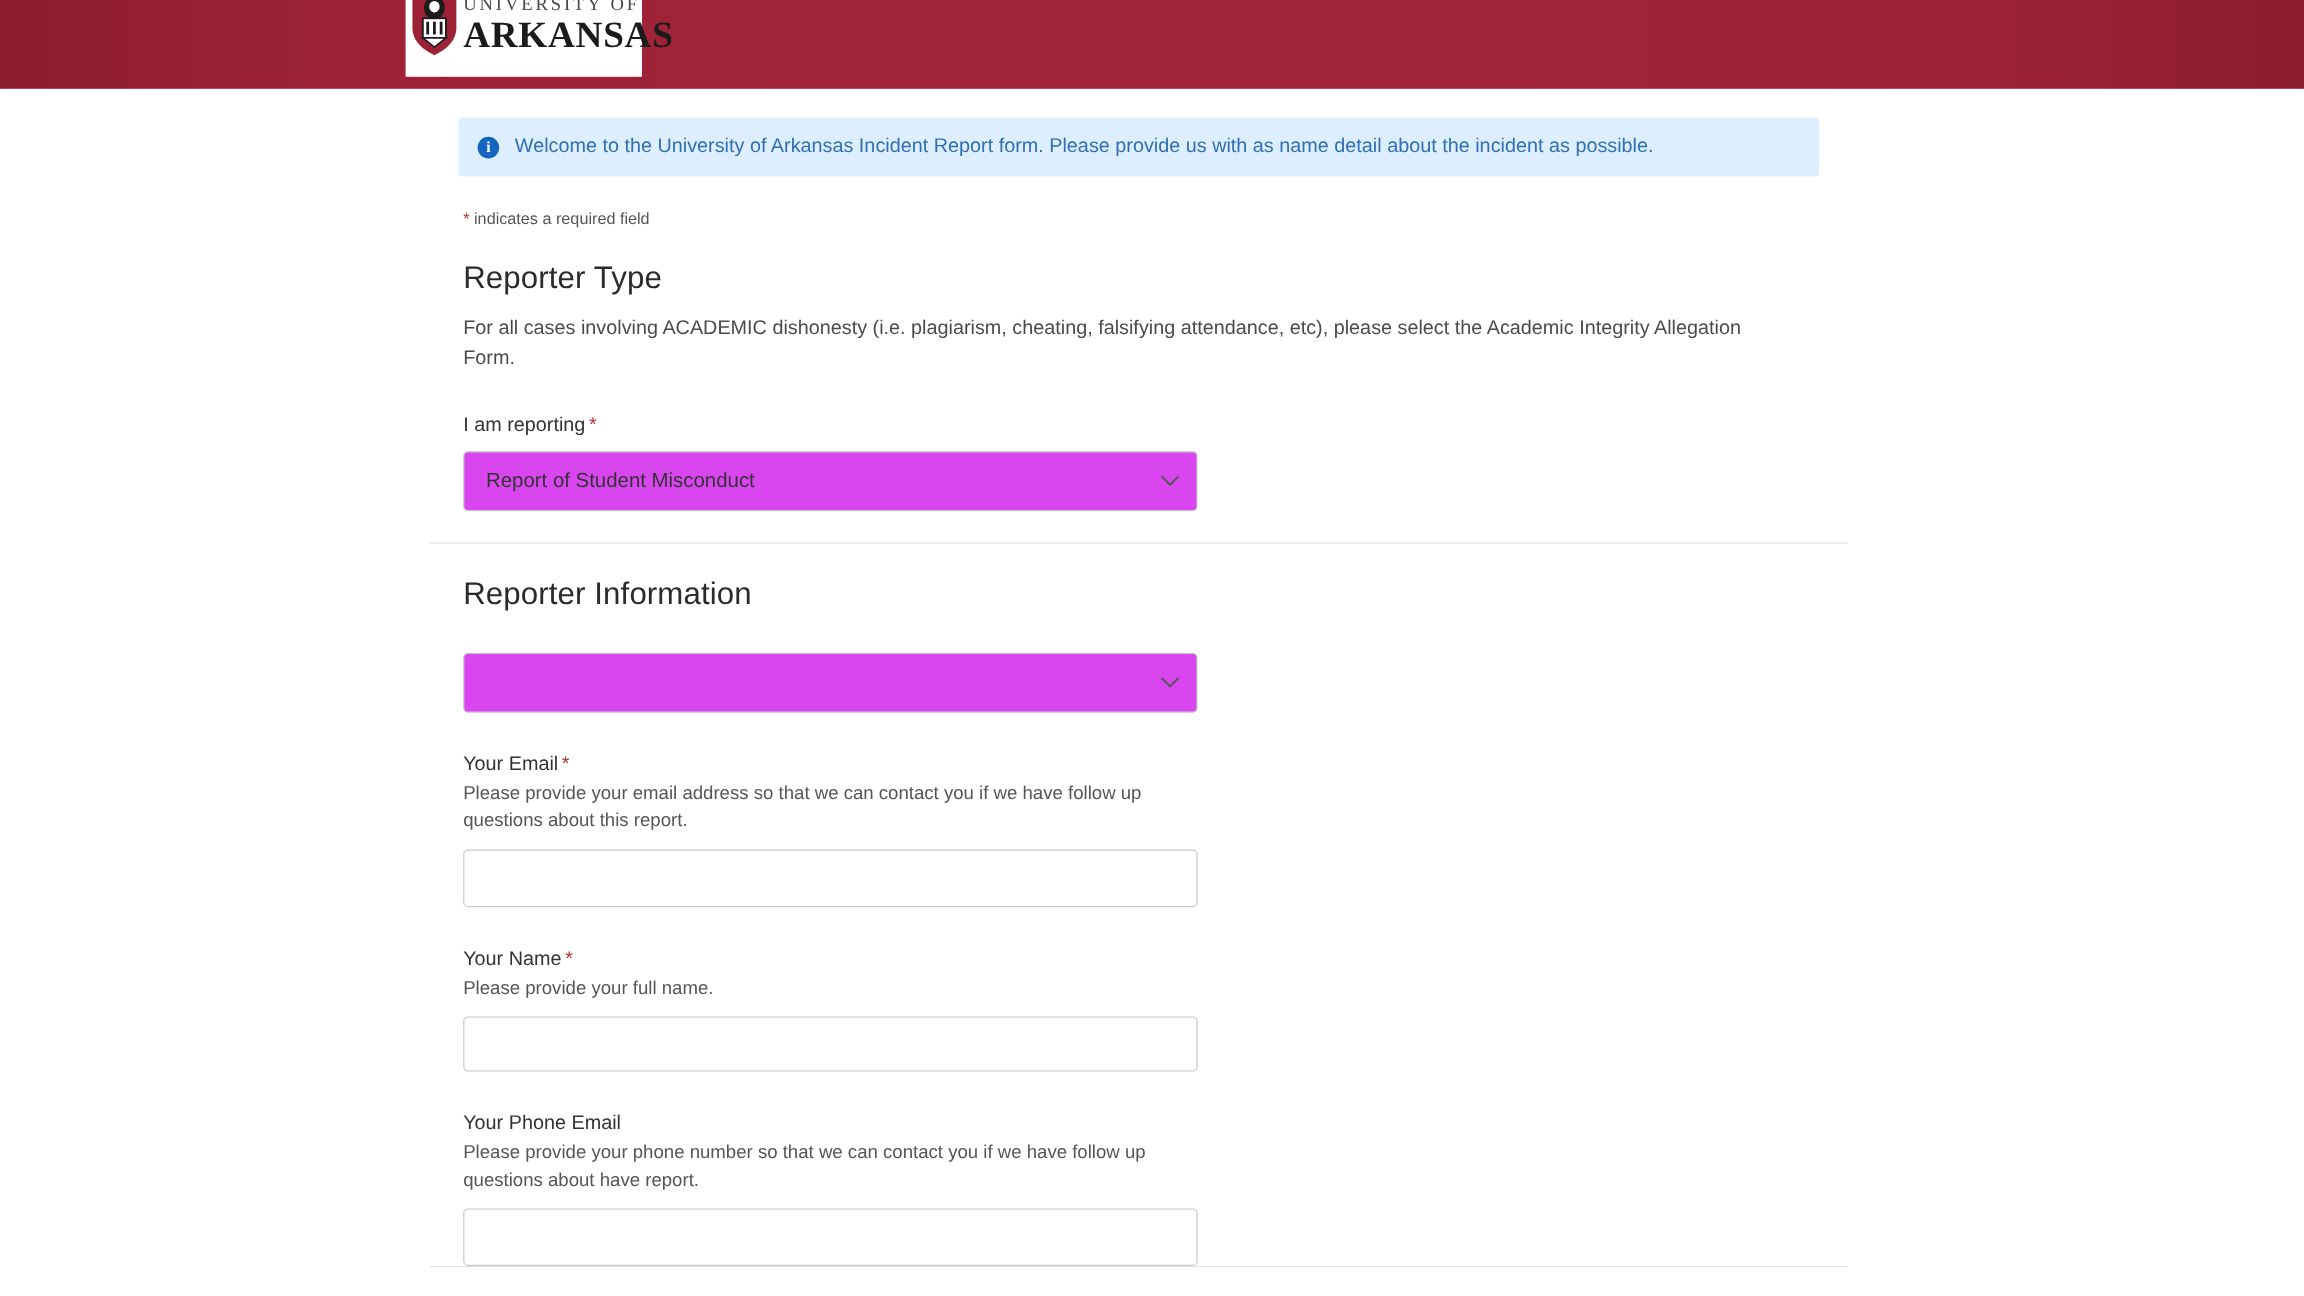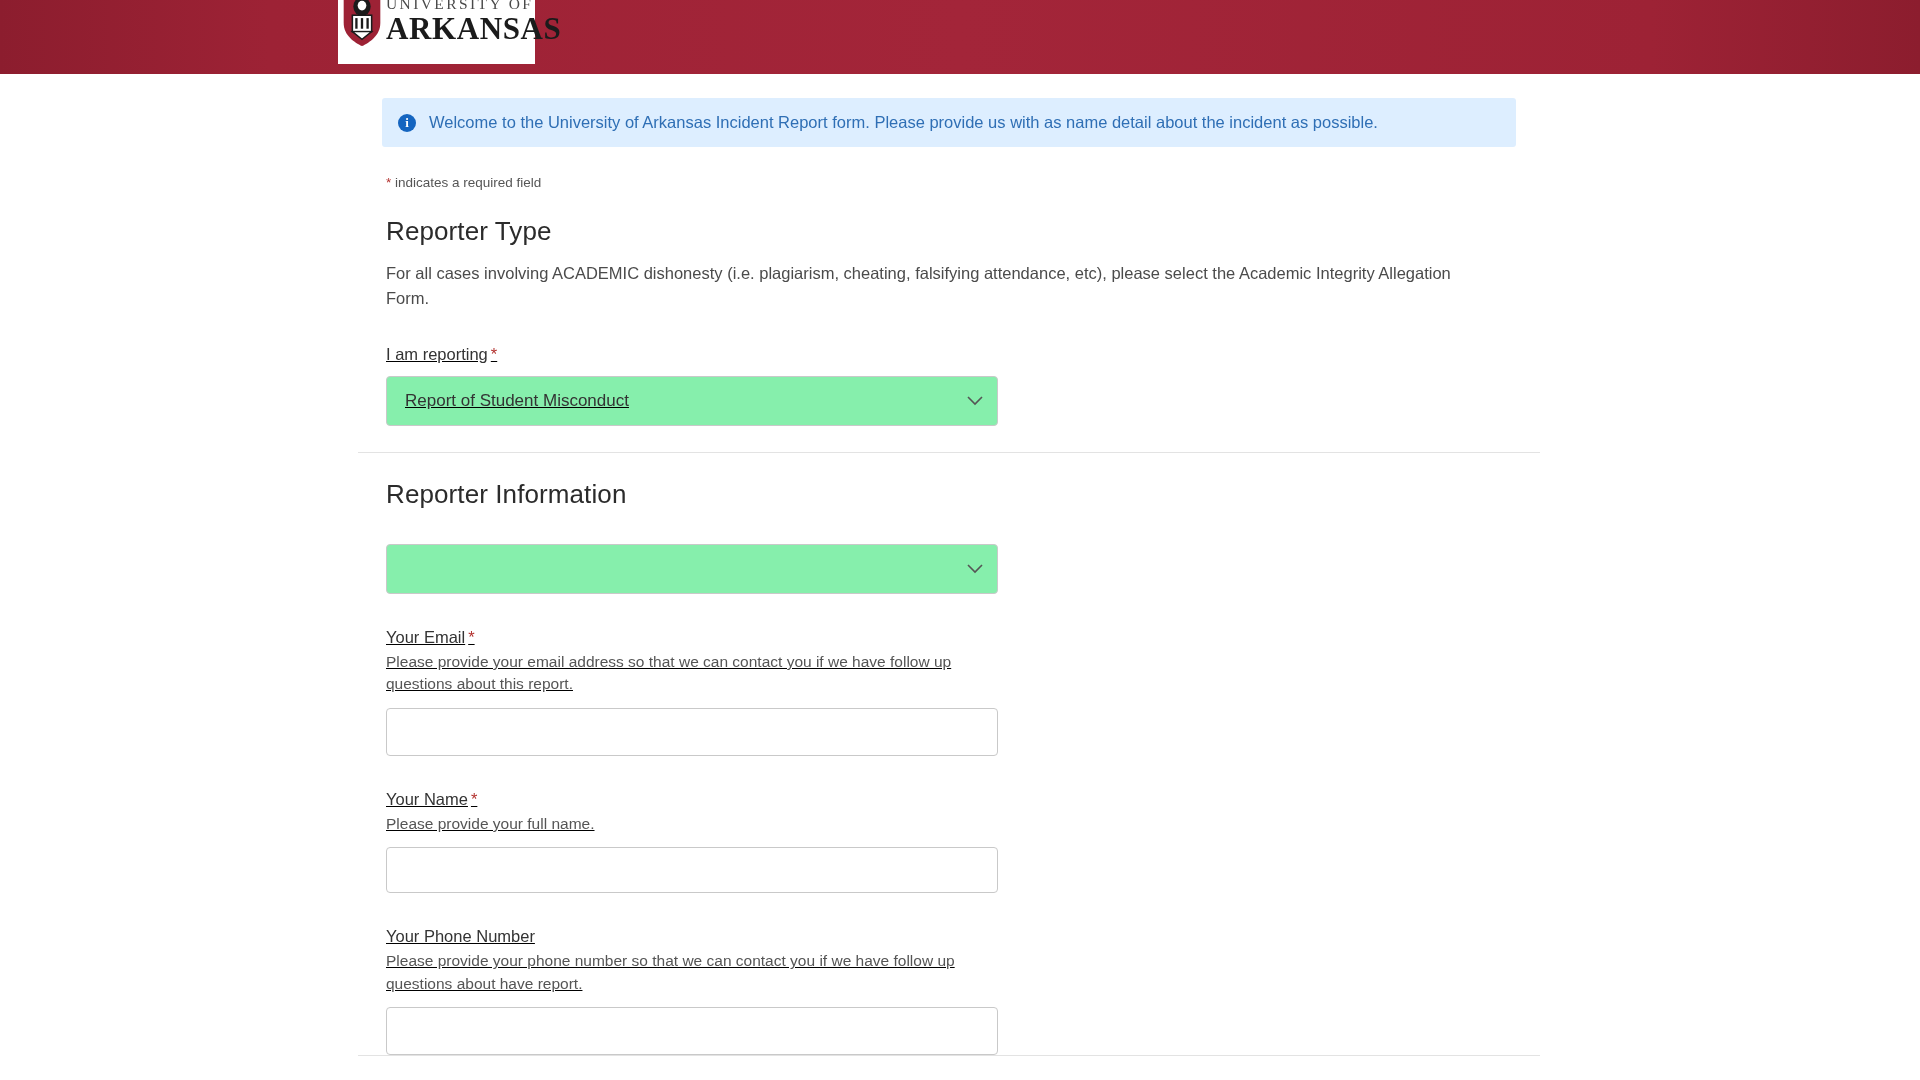--- a/index.html
+++ b/index.html
@@ -172,21 +172,21 @@
   }
   .section-desc {
     font-size: 16.5px;
     color: #4b4b4b;
     line-height: 1.5;
     margin: 14px 0 0 0;
     max-width: 1090px;
   }
 
   
-  .field { margin-top: 34px; text-decoration: underline; }
+  .field { margin-top: 34px; }
   .field-label {
     font-size: 16.5px;
     color: #333333;
     margin-bottom: 4px;
   }
   .field-label .star {
     color: #b3322f;
     margin-left: 3px;
   }
   .field-help {
@@ -212,21 +212,21 @@
     color: #333333;
   }
   .input-box.tall { height: 48px; }
 
   .select-box {
     margin-top: 12px;
     width: 612px;
     height: 50px;
     border: 1px solid #c9c9c9;
     border-radius: 4px;
-    background: #86efac;
+    background: #d946ef;
     box-sizing: border-box;
     display: flex;
     align-items: center;
     justify-content: space-between;
     padding: 0 14px 0 18px;
     cursor: pointer;
   }
   .select-value {
     font-size: 17px;
     color: #333333;
@@ -298,21 +298,21 @@
 
         <div class="field">
           <div class="field-label"><span>Your Name</span><span class="star">*</span></div>
           <div class="field-help">Please provide your full name.</div>
           <div class="input-box">
               <span></span>
             </div>
         </div>
 
         <div class="field">
-          <div class="field-label"><span>Your Phone Number</span><span class="star"></span></div>
+          <div class="field-label"><span>Your Phone Email</span><span class="star"></span></div>
           <div class="field-help">Please provide your phone number so that we can contact you if we have follow up questions about have report.</div>
           <div class="input-box tall">
               <span></span>
             </div>
         </div>
       </div>
     </div>
 
   </div>
 

